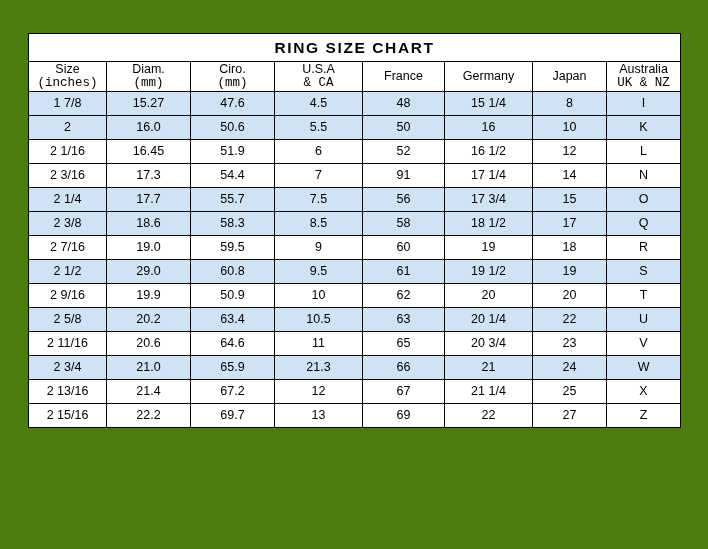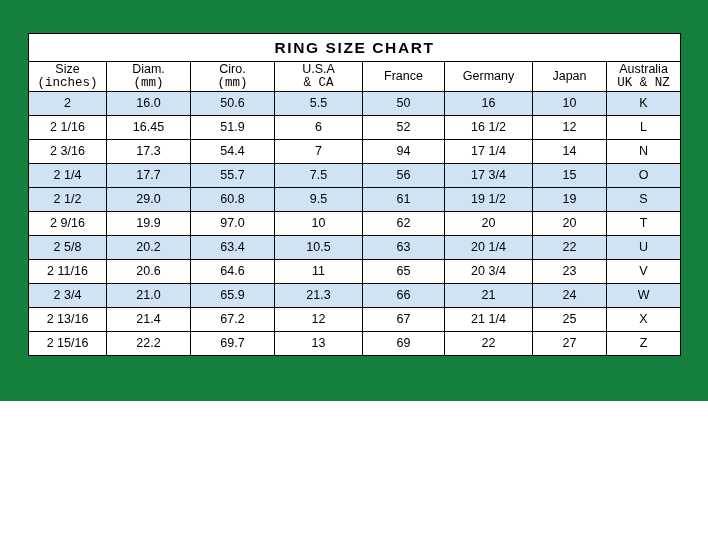--- a/index.html
+++ b/index.html
@@ -9,22 +9,22 @@
   }
   body {
     width: 708px;
     height: 549px;
     font-family: "Liberation Sans", sans-serif;
     overflow: hidden;
   }
   .page {
     position: relative;
     width: 708px;
-    height: 401px;
-    background: #15803d;
+    height: 549px;
+    background: #4d7c0f;
     box-sizing: border-box;
   }
   .chart-wrap {
     position: absolute;
     left: 28px;
     top: 33px;
     width: 652px;
     height: 486px;
   }
   table.ring-chart {
@@ -120,20 +120,30 @@
           <td>
             <span class="l1">Japan</span>
           </td>
           <td>
             <span class="l1">Australia</span>
             <span class="l2">UK &amp; NZ</span>
           </td>
         </tr>
 
         <tr class="alt">
+          <td>1 7/8</td>
+          <td>15.27</td>
+          <td>47.6</td>
+          <td>4.5</td>
+          <td>48</td>
+          <td>15 1/4</td>
+          <td>8</td>
+          <td>I</td>
+        </tr>
+        <tr class="alt">
           <td>2</td>
           <td>16.0</td>
           <td>50.6</td>
           <td>5.5</td>
           <td>50</td>
           <td>16</td>
           <td>10</td>
           <td>K</td>
         </tr>
         <tr class="plain">
@@ -144,49 +154,69 @@
           <td>52</td>
           <td>16 1/2</td>
           <td>12</td>
           <td>L</td>
         </tr>
         <tr class="plain">
           <td>2 3/16</td>
           <td>17.3</td>
           <td>54.4</td>
           <td>7</td>
-          <td>94</td>
+          <td>91</td>
           <td>17 1/4</td>
           <td>14</td>
           <td>N</td>
         </tr>
         <tr class="alt">
           <td>2 1/4</td>
           <td>17.7</td>
           <td>55.7</td>
           <td>7.5</td>
           <td>56</td>
           <td>17 3/4</td>
           <td>15</td>
           <td>O</td>
         </tr>
         <tr class="alt">
+          <td>2 3/8</td>
+          <td>18.6</td>
+          <td>58.3</td>
+          <td>8.5</td>
+          <td>58</td>
+          <td>18 1/2</td>
+          <td>17</td>
+          <td>Q</td>
+        </tr>
+        <tr class="plain">
+          <td>2 7/16</td>
+          <td>19.0</td>
+          <td>59.5</td>
+          <td>9</td>
+          <td>60</td>
+          <td>19</td>
+          <td>18</td>
+          <td>R</td>
+        </tr>
+        <tr class="alt">
           <td>2 1/2</td>
           <td>29.0</td>
           <td>60.8</td>
           <td>9.5</td>
           <td>61</td>
           <td>19 1/2</td>
           <td>19</td>
           <td>S</td>
         </tr>
         <tr class="plain">
           <td>2 9/16</td>
           <td>19.9</td>
-          <td>97.0</td>
+          <td>50.9</td>
           <td>10</td>
           <td>62</td>
           <td>20</td>
           <td>20</td>
           <td>T</td>
         </tr>
         <tr class="alt">
           <td>2 5/8</td>
           <td>20.2</td>
           <td>63.4</td>

